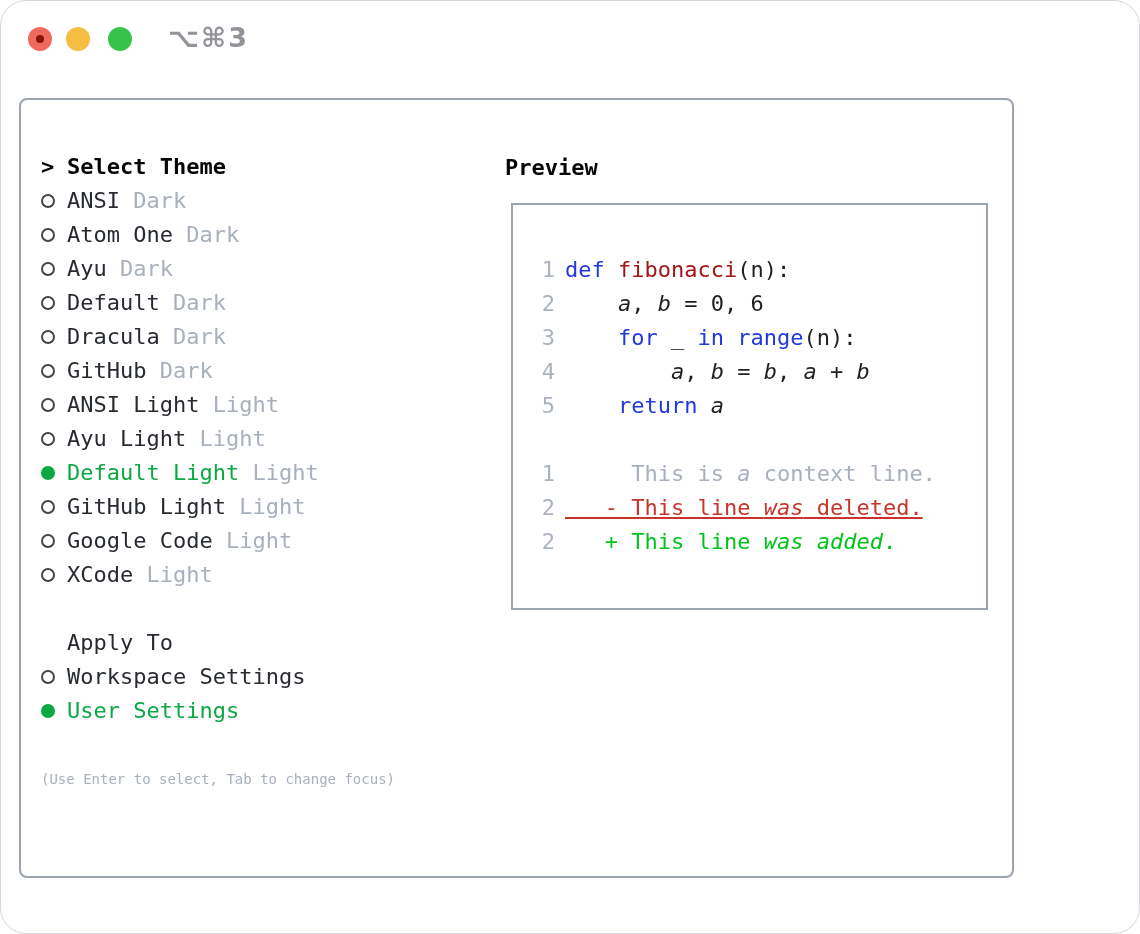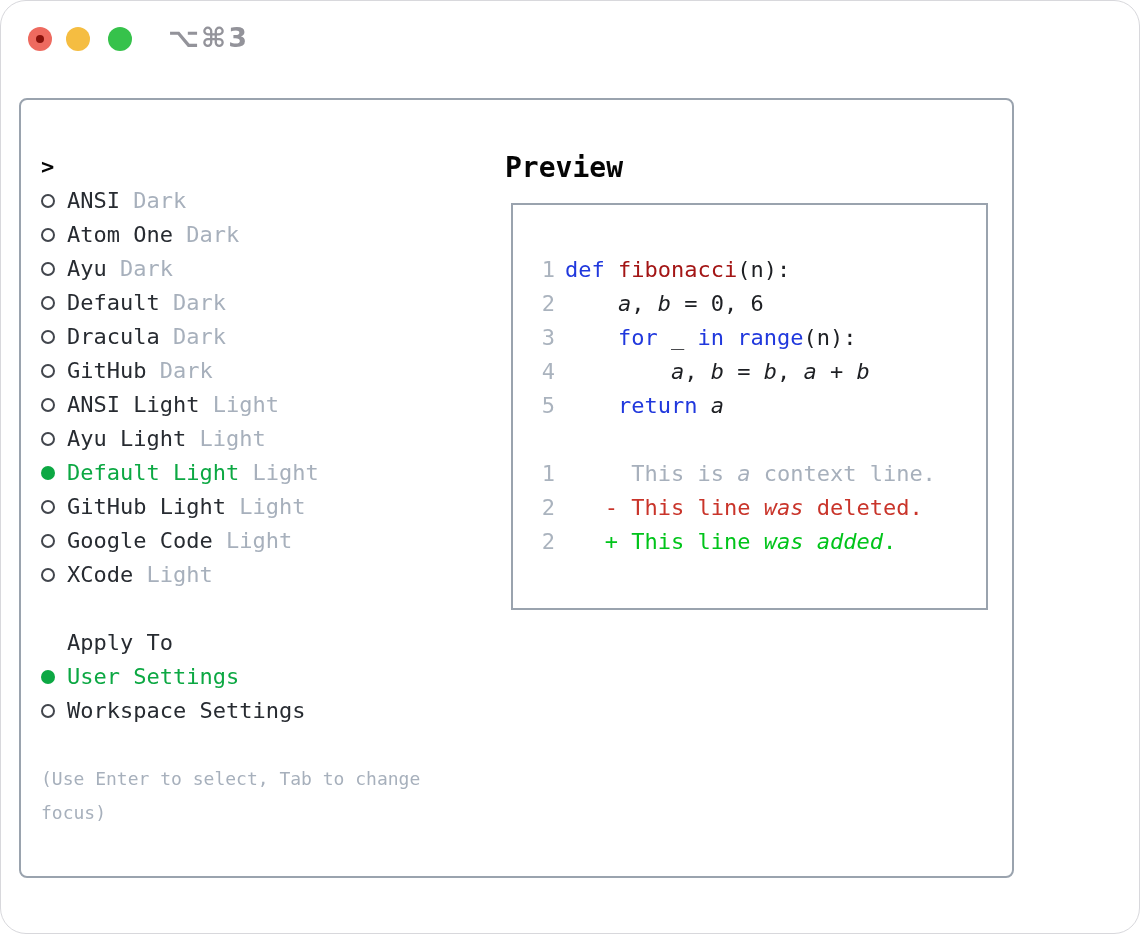--- a/index.html
+++ b/index.html
@@ -45,57 +45,58 @@
   .row{height:34px;display:flex;align-items:center;white-space:pre;}
   .pre-col{display:inline-block;width:26px;flex:0 0 26px;}
   .hdr{font-weight:bold;color:var(--header-black);}
   .bullet{display:inline-flex;width:26px;flex:0 0 26px;align-items:center;}
   .bullet i{width:14px;height:14px;border-radius:50%;border:2px solid #42464d;box-sizing:border-box;background:transparent;}
   .bullet i.on{border:none;background:var(--accent-green);}
   .muted{color:var(--muted-gray);text-align:right;}
   .sel{color:var(--accent-green);}
   .help{
     color:var(--muted-gray);width:432px;white-space:normal;
-    font-size:18px;line-height:34px;
+    font-size:14px;line-height:34px;
   }
   
   .preview-label{
     position:absolute;left:484px;top:50px;height:34px;display:flex;align-items:center;
-    font-size:28px;font-weight:bold;color:var(--header-black);
+    font-size:22px;font-weight:bold;color:var(--header-black);
   }
   .pbox{
     position:absolute;left:490px;top:103px;width:477px;height:407px;box-sizing:border-box;
     border:2px solid var(--border-gray);padding:48px 0 0 22px;overflow:hidden;
     font-size:22px;line-height:34px;color:#1d1f23;
   }
   .cl{display:flex;height:34px;white-space:pre;align-items:center;}
   .ln{width:20px;flex:0 0 20px;text-align:right;margin-right:10px;color:#aab3be;}
   .kw{color:var(--keyword-blue);}
   .fn{color:var(--function-red);}
   .v{font-style:italic;}
   .ctx{color:var(--muted-gray);}
-  .del{color:var(--diff-red);}
+  .del{color:var(--diff-red);text-decoration:underline;}
   .add{color:var(--diff-green);margin-top:48px;}
   .i{font-style:italic;}
 </style>
 </head>
 <body>
 
 <div class="window">
 
   <span class="tl tl-close"></span>
   <span class="tl tl-min"></span>
   <span class="tl tl-zoom"></span>
   <div class="win-title">⌥⌘3</div>
 
   <div class="panel">
 
     <div class="left-col">
       <div class="row hdr">
         <span class="pre-col">&gt;</span>
+        <span>Select Theme</span>
       </div>
 
       <div id="theme-items">
           <div class="row"><span class="bullet"><i></i></span><span>ANSI</span><span class="muted"> Dark</span></div>
           <div class="row"><span class="bullet"><i></i></span><span>Atom One</span><span class="muted"> Dark</span></div>
           <div class="row"><span class="bullet"><i></i></span><span>Ayu</span><span class="muted"> Dark</span></div>
           <div class="row"><span class="bullet"><i></i></span><span>Default</span><span class="muted"> Dark</span></div>
           <div class="row"><span class="bullet"><i></i></span><span>Dracula</span><span class="muted"> Dark</span></div>
           <div class="row"><span class="bullet"><i></i></span><span>GitHub</span><span class="muted"> Dark</span></div>
           <div class="row"><span class="bullet"><i></i></span><span>ANSI Light</span><span class="muted"> Light</span></div>
@@ -107,22 +108,22 @@
         </div>
 
       <div class="row"></div>
 
       <div class="row">
         <span class="pre-col"></span>
         <span>Apply To</span>
       </div>
 
       <div id="apply-items">
+          <div class="row"><span class="bullet"><i></i></span><span>Workspace Settings</span></div>
           <div class="row"><span class="bullet"><i class="on"></i></span><span class="sel">User Settings</span></div>
-          <div class="row"><span class="bullet"><i></i></span><span>Workspace Settings</span></div>
         </div>
 
       <div class="row"></div>
 
       <div class="help">(Use Enter to select, Tab to change focus)</div>
     </div>
 
     <div class="preview-label">Preview</div>
 
     <div class="pbox">

